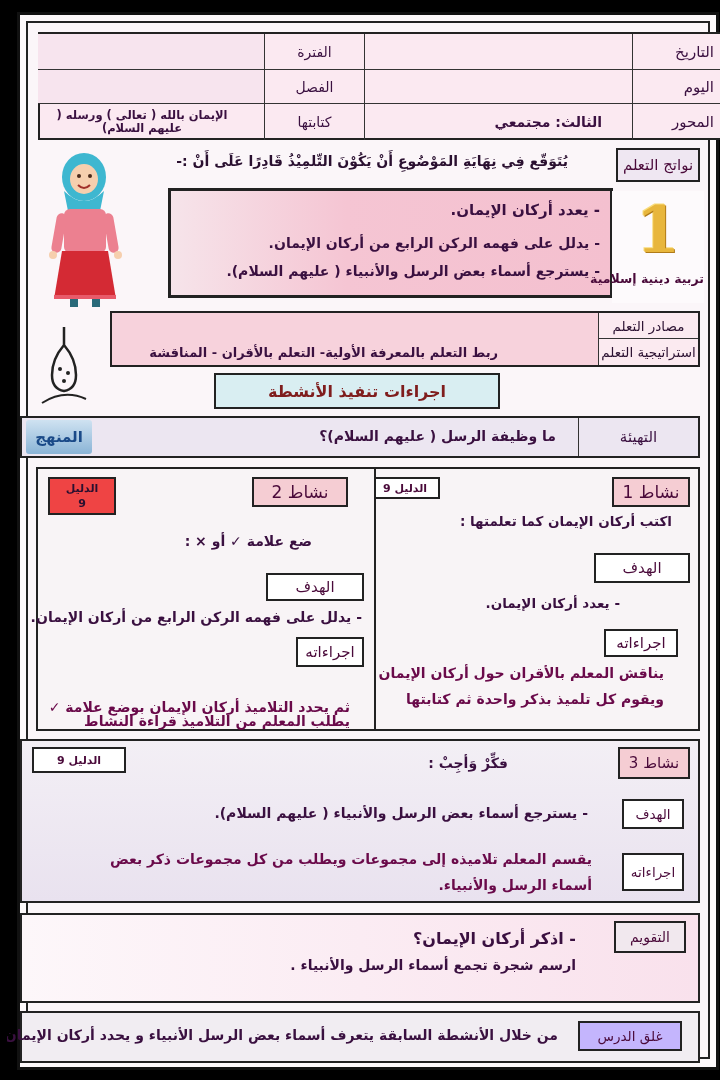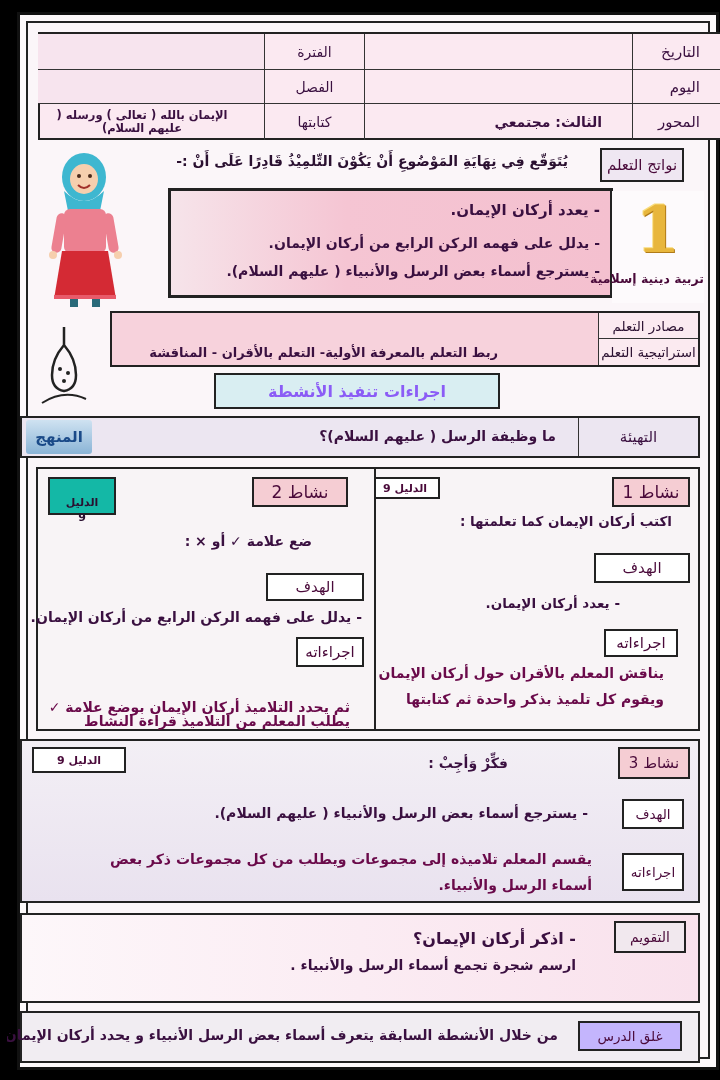--- a/index.html
+++ b/index.html
@@ -11,21 +11,21 @@
   }
   .inner {
     position: absolute; left: 6px; top: 6px; right: 6px; bottom: 8px;
     border: 2px solid #222; background: #fbf6f9;
   }
   .abs { position: absolute; }
 
   
   .hdr { position: absolute; left: 10px; top: 9px; width: 690px; height: 108px; border: 2px solid #222; background: #fbe9f1; }
   .hcell { position: absolute; border-left: 1.5px solid #333; border-bottom: 1.5px solid #333; display: flex; align-items: center; font-size: 14px; color: #3a1040; }
-  .hcell.lbl { justify-content: flex-start; padding-right: 26px; font-size: 15px; }
+  .hcell.lbl { justify-content: flex-start; padding-right: 12px; font-size: 15px; }
   .hcell.mid { justify-content: center; }
   .tag { position: absolute; border: 2px solid #222; display: flex; align-items: center; justify-content: center; font-size: 15px; color: #4a0a3a; }
 
   .line { font-size: 14px; font-weight: bold; color: #3a1040; white-space: nowrap; }
   .purple { color: #6a0a4a; }
 </style>
 </head>
 <body>
 
 <div class="page">
@@ -42,21 +42,21 @@
       <div class="hcell mid" style="right:94px;top:36px;width:268px;height:34px;"></div>
       <div class="hcell mid" style="right:362px;top:36px;width:100px;height:34px;">الفصل</div>
       <div class="hcell mid" style="right:462px;top:36px;width:226px;height:34px;border-left:none;background:#f7e4ee;"></div>
 
       <div class="hcell lbl" style="right:0;top:70px;width:94px;height:36px;border-bottom:none;">المحور</div>
       <div class="hcell" style="right:94px;top:70px;width:268px;height:36px;border-bottom:none;padding-right:30px;font-weight:bold;">الثالث: مجتمعي</div>
       <div class="hcell mid" style="right:362px;top:70px;width:100px;height:36px;border-bottom:none;">كتابتها</div>
       <div class="hcell" style="right:462px;top:70px;width:226px;height:36px;border-left:none;border-bottom:none;padding:0 26px 0 8px;font-size:11.5px;font-weight:bold;line-height:1.15;text-align:center;">الإيمان بالله ( تعالى ) ورسله ( عليهم السلام)</div>
     </div>
 
-    <div class="abs" style="right:24px;top:125px;width:84px;height:34px;border:2px solid #222;background:#efe7f2;display:flex;align-items:center;justify-content:center;font-size:15px;color:#4a0a3a;">نواتج التعلم</div>
+    <div class="abs" style="right:8px;top:125px;width:84px;height:34px;border:2px solid #222;background:#efe7f2;display:flex;align-items:center;justify-content:center;font-size:15px;color:#4a0a3a;">نواتج التعلم</div>
     <div class="abs" style="right:140px;top:130px;width:440px;font-size:14px;font-weight:bold;color:#2a1030;white-space:nowrap;">يُتَوَقّع فِي نِهَايَةِ المَوْضُوعِ أَنْ يَكُوْنَ التِّلمِيْذُ قَادِرًا عَلَى أَنْ :-</div>
 
     <div class="abs" style="right:95px;top:165px;width:445px;height:110px;border:3px solid #222;border-top-width:3px;background:linear-gradient(90deg,#f6e4ea 0%,#f5c5d3 40%,#f4c0cf 100%);">
       <div class="line" style="position:absolute;right:10px;top:10px;font-size:15px;">- يعدد أركان الإيمان.</div>
       <div class="line" style="position:absolute;right:10px;top:44px;">- يدلل على فهمه الركن الرابع من أركان الإيمان.</div>
       <div class="line" style="position:absolute;right:10px;top:72px;">- يسترجع أسماء بعض الرسل والأنبياء ( عليهم السلام).</div>
     </div>
 
     <div class="abs" style="left:12px;top:118px;width:90px;height:172px;">
       <svg width="90" height="172" viewBox="0 0 90 172">
@@ -92,42 +92,42 @@
     <div class="abs" style="left:10px;top:300px;width:52px;height:84px;">
       <svg width="52" height="84" viewBox="0 0 52 84">
         <path d="M26 4 L26 22 Q14 36 14 52 Q14 66 26 68 Q38 66 38 52 Q38 36 26 22" stroke="#222" stroke-width="2.5" fill="none"></path>
         <circle cx="22" cy="46" r="2" fill="#222"></circle>
           <circle cx="30" cy="50" r="2" fill="#222"></circle>
           <circle cx="26" cy="58" r="2" fill="#222"></circle>
         <path d="M4 80 Q26 66 48 76" stroke="#222" stroke-width="2" fill="none"></path>
       </svg>
     </div>
 
-    <div class="abs" style="right:208px;top:350px;width:286px;height:36px;border:2px solid #222;background:#d9eef2;display:flex;align-items:center;justify-content:center;font-size:16px;font-weight:bold;color:#8b5cf6;">اجراءات تنفيذ الأنشطة</div>
+    <div class="abs" style="right:208px;top:350px;width:286px;height:36px;border:2px solid #222;background:#d9eef2;display:flex;align-items:center;justify-content:center;font-size:16px;font-weight:bold;color:#7f1d1d;">اجراءات تنفيذ الأنشطة</div>
 
     <div class="abs" style="right:8px;top:393px;width:680px;height:42px;border:2px solid #222;background:#ece6f1;">
       <div class="abs" style="right:0;top:0;width:120px;height:38px;border-left:1.5px solid #333;display:flex;align-items:center;justify-content:center;font-size:15px;color:#3a1040;">التهيئة</div>
       <div class="abs" style="right:142px;top:10px;font-size:14px;font-weight:bold;color:#3a1040;white-space:nowrap;">ما وظيفة الرسل ( عليهم السلام)؟</div>
       <div class="abs" style="left:4px;top:2px;width:66px;height:34px;background:linear-gradient(180deg,#cfe2f1,#8ab4d6);border-radius:3px;display:flex;align-items:center;justify-content:center;font-size:15px;font-weight:bold;color:#1a4a88;">المنهج</div>
     </div>
 
     <div class="abs" style="right:8px;top:444px;width:340px;height:264px;border:2px solid #222;background:#f8f4f6;">
       <div class="tag" style="right:8px;top:8px;width:78px;height:30px;background:#f5cdd3;font-size:17px;">نشاط 1</div>
       <div class="tag" style="left:8px;top:8px;width:70px;height:22px;background:#fff;font-size:11px;font-weight:bold;">الدليل 9</div>
       <div class="abs line" style="right:26px;top:44px;font-size:13.5px;">اكتب أركان الإيمان كما تعلمتها :</div>
       <div class="tag" style="right:8px;top:84px;width:96px;height:30px;background:#fff;">الهدف</div>
       <div class="abs line" style="right:78px;top:126px;font-size:13.5px;">- يعدد أركان الإيمان.</div>
       <div class="tag" style="right:20px;top:160px;width:74px;height:28px;background:#fff;">اجراءاته</div>
       <div class="abs line purple" style="right:34px;top:196px;font-size:14px;">يناقش المعلم بالأقران حول أركان الإيمان</div>
       <div class="abs line purple" style="right:34px;top:222px;font-size:14px;">ويقوم كل تلميذ بذكر واحدة ثم كتابتها</div>
     </div>
 
     <div class="abs" style="left:8px;top:444px;width:340px;height:264px;border:2px solid #222;background:#f8f4f6;">
       <div class="tag" style="right:26px;top:8px;width:96px;height:30px;background:#f5cdd3;font-size:17px;">نشاط 2</div>
-      <div class="abs" style="left:10px;top:8px;width:68px;height:38px;border:2px solid #222;background:#14b8a6;text-align:center;font-size:11px;font-weight:bold;line-height:15px;padding-top:16px;">
+      <div class="abs" style="left:10px;top:8px;width:68px;height:38px;border:2px solid #222;background:#ef4444;text-align:center;font-size:11px;font-weight:bold;line-height:15px;padding-top:2px;">
         <div>الدليل</div>
         <div>9</div>
       </div>
       <div class="abs line" style="right:62px;top:64px;font-size:14px;">ضع علامة ✓ أو × :</div>
       <div class="tag" style="right:10px;top:104px;width:98px;height:28px;background:#fff;">الهدف</div>
       <div class="abs line" style="right:12px;top:140px;font-size:14px;">- يدلل على فهمه الركن الرابع من أركان الإيمان.</div>
       <div class="tag" style="right:10px;top:168px;width:68px;height:30px;background:#fff;">اجراءاته</div>
       <div class="abs line purple" style="right:24px;top:204px;font-size:14px;margin-top:40px;">يطلب المعلم من التلاميذ قراءة النشاط</div>
       <div class="abs line purple" style="right:24px;top:230px;font-size:14px;">ثم يحدد التلاميذ أركان الإيمان بوضع علامة ✓</div>
     </div>

